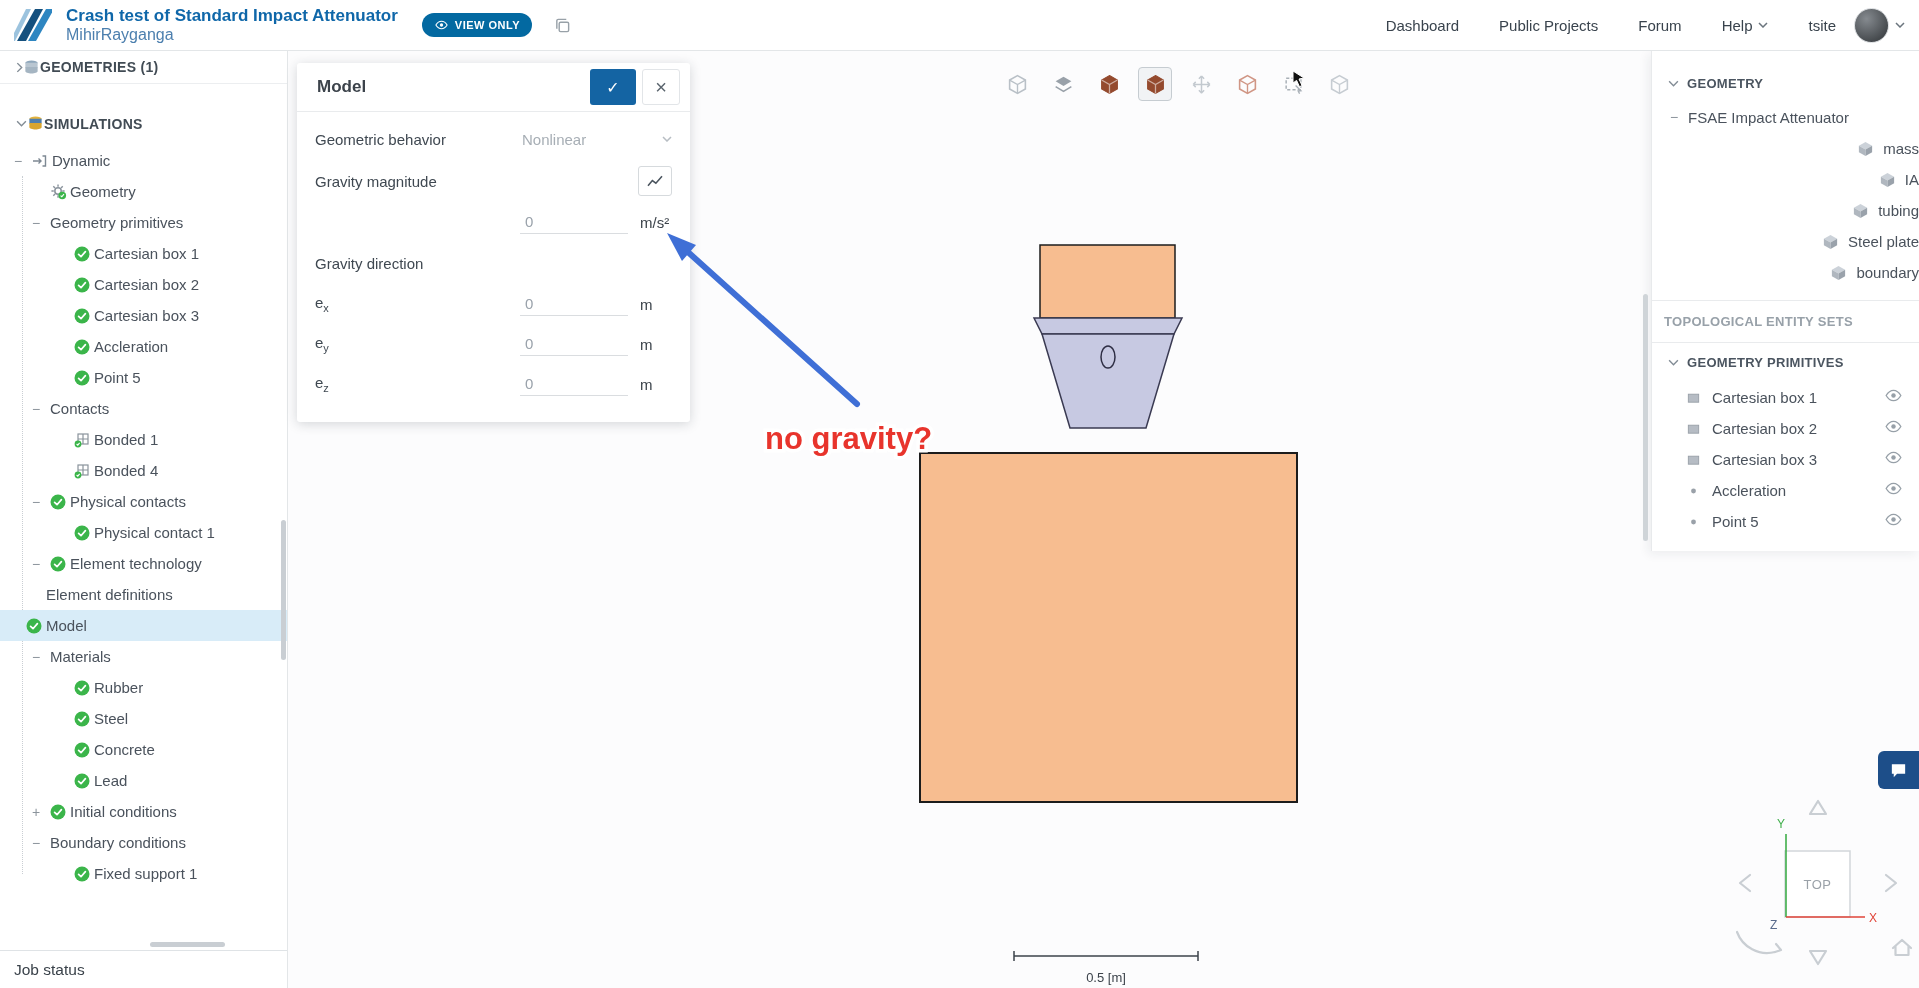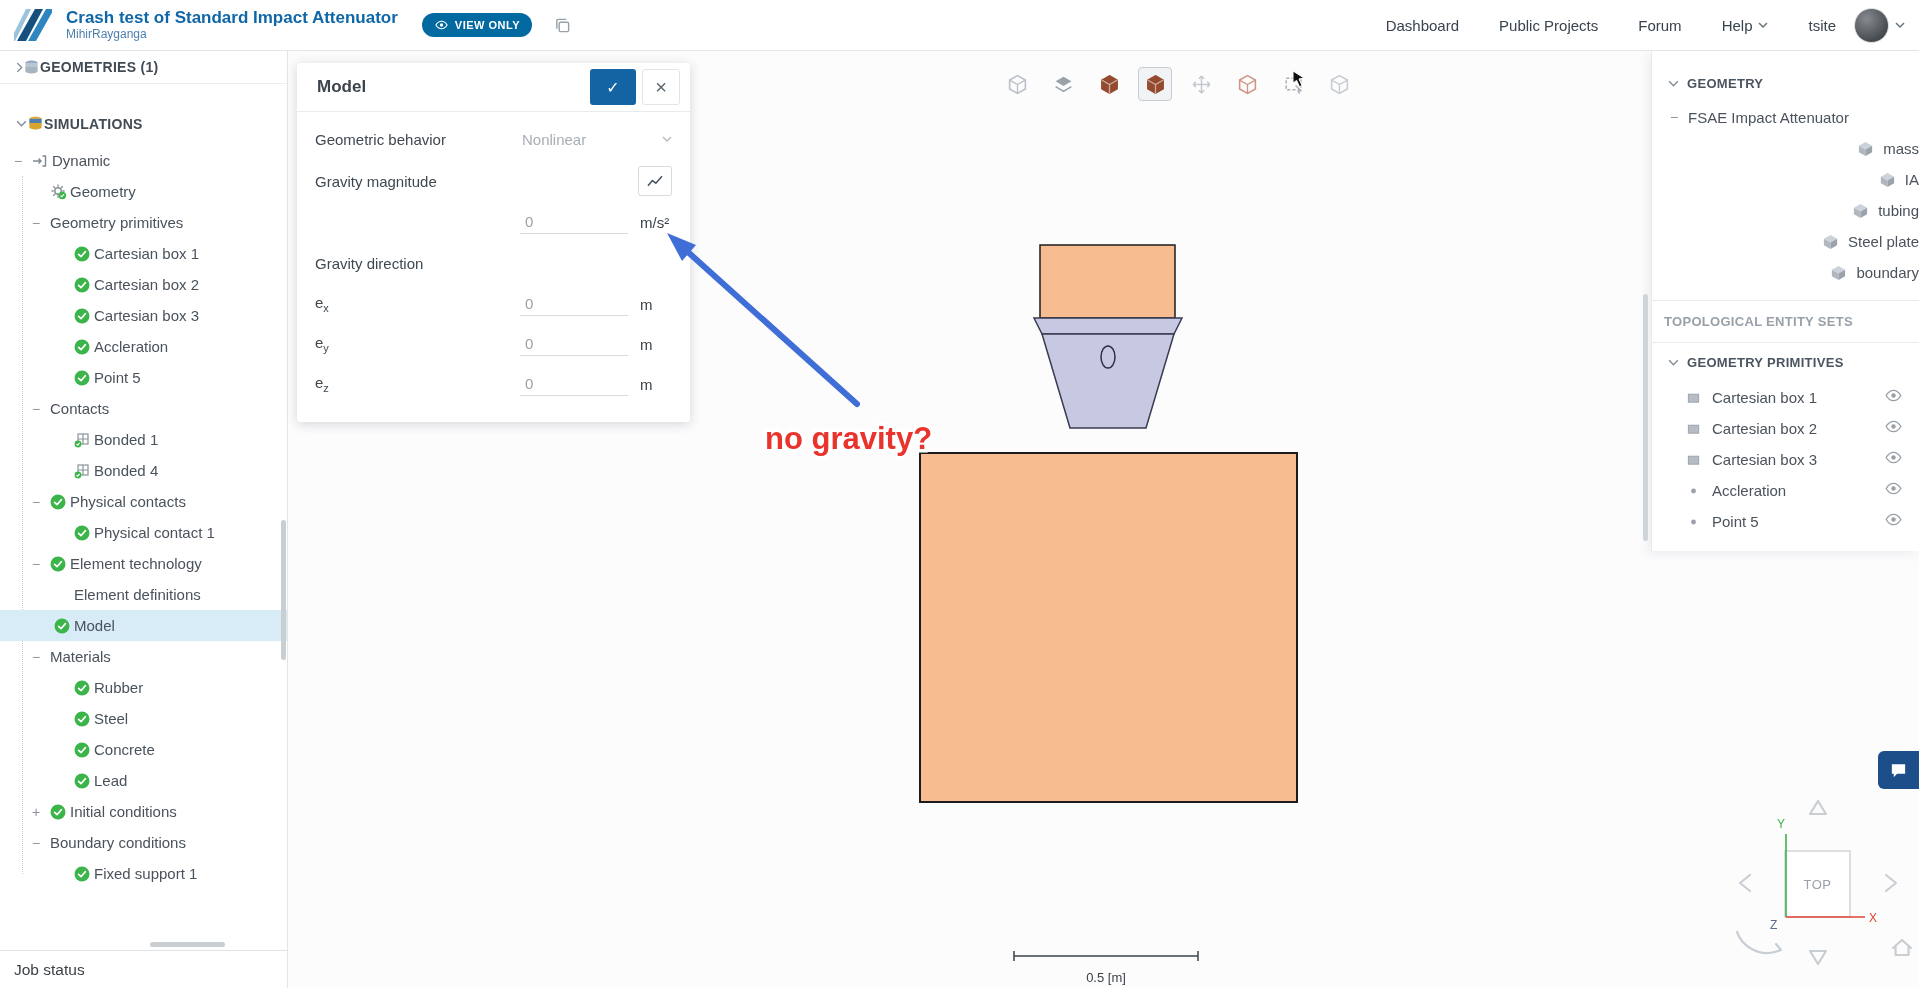--- a/index.html
+++ b/index.html
@@ -5,38 +5,38 @@
   * { box-sizing: border-box; margin: 0; padding: 0; }
   html,body { width:1919px; height:988px; overflow:hidden; }
   body { font-family:"Liberation Sans","DejaVu Sans",sans-serif; background:#fbfbfc; position:relative; color:#4a525c; }
   .stage { position:absolute; inset:0; width:1919px; height:988px;border-radius:26px; }
 
   
   .topbar { position:absolute; top:0; left:0; right:0; height:51px; background:#fff; border-bottom:1px solid #e3e6e8; display:flex; align-items:center; z-index:30; padding:0 14px 0 14px; }
   .logo { width:38px; height:38px; display:inline-flex; margin-right:14px; }
   .title-block { display:flex; flex-direction:column; justify-content:center; line-height:1.15; }
   .proj-title { color:#0f67a9; font-size:17px; font-weight:700; white-space:nowrap; cursor:pointer; }
-  .proj-owner { color:#4c7fae; font-size:12px; margin-top:1px; }
+  .proj-owner { color:#4c7fae; font-size:16px; margin-top:1px; }
   .view-only { margin-left:24px; background:#0369a1; color:#fff; border-radius:12px; height:24px; display:inline-flex; align-items:center; gap:6px; padding:0 12px; font-size:11px; font-weight:700; letter-spacing:.5px; white-space:nowrap; }
   .copy-btn { margin-left:22px; display:inline-flex; cursor:pointer; }
   .top-nav { margin-left:auto; display:flex; align-items:center; gap:40px; }
   .nav-item { font-size:15px; color:#39434d; cursor:pointer; display:inline-flex; align-items:center; gap:6px; white-space:nowrap; }
   .avatar { width:35px; height:35px; border-radius:50%; margin-left:18px; background:radial-gradient(circle at 35% 30%, #858a8f, #2e3235); border:1px solid #d8dbde; cursor:pointer; flex:none; }
   .avatar-caret { margin-left:6px; display:inline-flex; cursor:pointer; }
 
   
   .sidebar { position:absolute; top:51px; left:0; bottom:0; width:288px; background:#fff; border-right:1px solid #e3e6e8; z-index:10; }
   .side-section { height:33px; display:flex; align-items:center; padding-left:16px; gap:0; border-bottom:1px solid #eceef0; cursor:pointer; }
   .side-section.sim { border-bottom:none; margin-top:23px; height:33px; }
   .sec-label { font-size:14px; font-weight:700; color:#414b54; letter-spacing:.3px; }
   .tree { position:relative; margin-top:5px; }
   .spine { position:absolute; left:22px; top:31px; height:698px; border-left:1px dotted #c9ced3; }
   .tree-row { position:relative; display:flex; align-items:center; height:31px; font-size:15px; color:#4a525c; cursor:pointer; white-space:nowrap; }
   .tree-row.selected { background:#d8ecf8; }
-  .lvl0 { padding-left:14px; } .lvl1 { padding-left:32px; } .lvl2 { padding-left:54px; } .lvl3 { padding-left:74px; }
+  .lvl0 { padding-left:14px; } .lvl1 { padding-left:32px; } .lvl2 { padding-left:26px; } .lvl3 { padding-left:74px; }
   .expander { width:18px; flex:none; color:#8b949c; font-size:14px; }
   .tree-icon { width:20px; flex:none; display:inline-flex; align-items:center; }
   .t-label { white-space:nowrap; }
   .v-scroll { position:absolute; right:1px; top:469px; width:5px; height:140px; background:#c9ced3; border-radius:3px; }
   .h-scroll { position:absolute; left:150px; bottom:41px; width:75px; height:5px; background:#c9ced3; border-radius:3px; }
   .job-status { position:absolute; left:0; right:0; bottom:0; height:38px; background:#fff; border-top:1px solid #dfe3e6; display:flex; align-items:center; padding-left:14px; font-size:15.5px; color:#3a424a; cursor:pointer; }
 
   
   .viewport { position:absolute; top:51px; left:288px; right:0; bottom:0; background:#fcfcfd; }
   .scene { position:absolute; left:0; top:0; z-index:1; }

